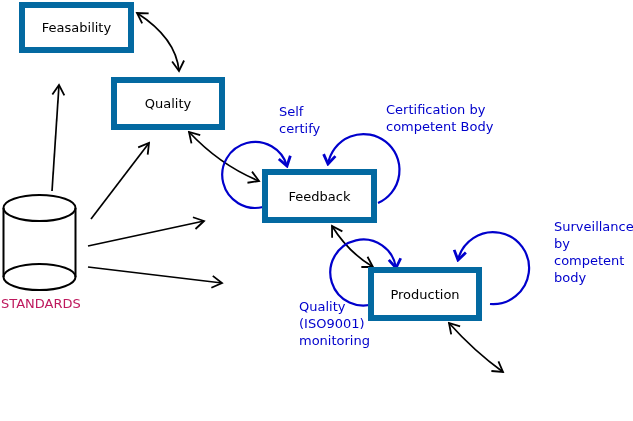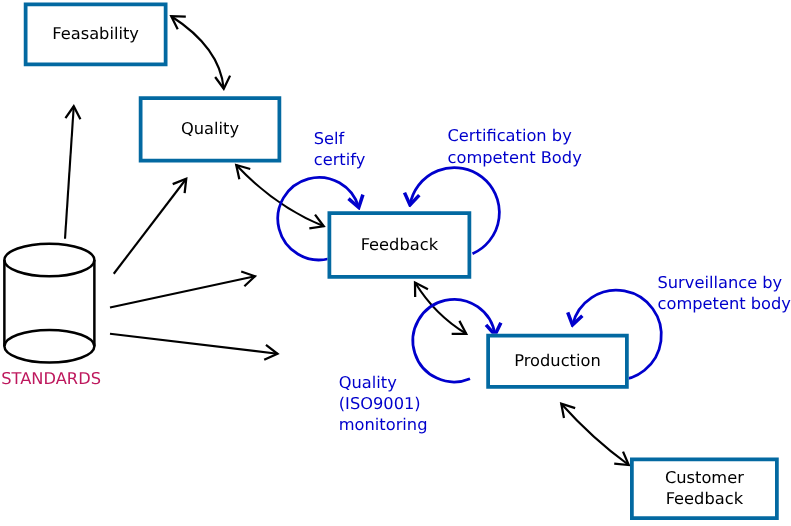--- a/index.html
+++ b/index.html
@@ -10,43 +10,44 @@
     background: #ffffff;
     font-family: "DejaVu Sans", "Liberation Sans", sans-serif;
     overflow: hidden;
   }
   .layer {
     position: absolute;
     left: 0; top: 0;
   }
   .pbox {
     position: absolute;
-    border: 3px solid #0369a1;
+    border: 6px solid #0369a1;
     background: #ffffff;
     display: flex;
     align-items: center;
     justify-content: center;
     text-align: center;
     font-size: 13px;
     line-height: 17px;
     color: #000000;
     box-sizing: border-box;
     white-space: pre-line;
   }
   .box-feasability { left: 19px;  top: 2px;   width: 115px; height: 51px; }
   .box-design      { left: 111px; top: 77px;  width: 114px; height: 53px; }
   .box-approval    { left: 262px; top: 169px; width: 115px; height: 54px; }
-  .box-production  { left: 389px; top: 267px; width: 114px; height: 44px; }
+  .box-production  { left: 368px; top: 267px; width: 114px; height: 54px; }
   .box-customer    { left: 504px; top: 366px; width: 119px; height: 50px; }
   .note {
     position: absolute;
     font-size: 13px;
     line-height: 17px;
     color: #0000cc;
     white-space: pre-line;
+    margin-left: 28px;
   }
   .note-self          { left: 251px; top: 103px; }
   .note-certification { left: 358px; top: 101px; }
   .note-surveillance  { left: 526px; top: 218px; }
   .note-quality       { left: 271px; top: 298px; }
   .ds-label {
     position: absolute;
     left: 1px; top: 296px;
     font-size: 13px;
     color: #be185d;
@@ -90,22 +91,20 @@
     <path class="stroke-blue" d="M 263 207 A 33 33 0 1 1 287 166" marker-end="url(#arrowBlue)"></path>
     <path class="stroke-blue" d="M 378 203 A 36 36 0 1 0 328 164" marker-end="url(#arrowBlue)"></path>
     <path class="stroke-blue" d="M 376 303 A 33 33 0 1 1 396 268" marker-end="url(#arrowBlue)"></path>
     <path class="stroke-blue" d="M 490 304 A 36 36 0 1 0 458 260" marker-end="url(#arrowBlue)"></path>
   </svg>
 
   <div class="pbox box-feasability">Feasability</div>
   <div class="pbox box-design">Quality</div>
   <div class="pbox box-approval">Feedback</div>
   <div class="pbox box-production">Production</div>
-  <div class="pbox box-customer">Customer
-Feedback</div>
 
   <div class="ds-label">STANDARDS</div>
 
   <div class="note note-self">Self
 certify</div>
   <div class="note note-certification">Certification by
 competent Body</div>
   <div class="note note-surveillance">Surveillance by
 competent body</div>
   <div class="note note-quality">Quality

